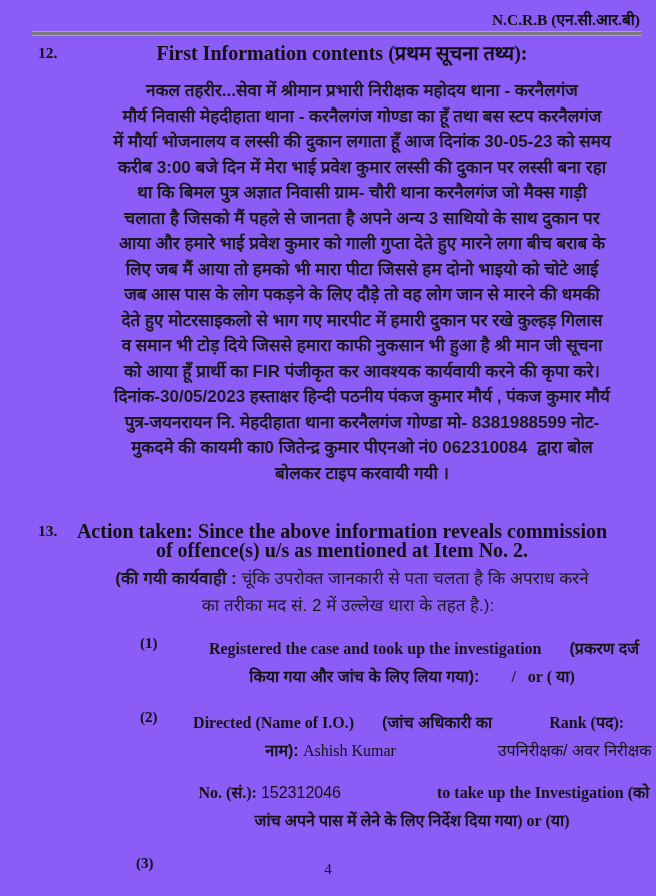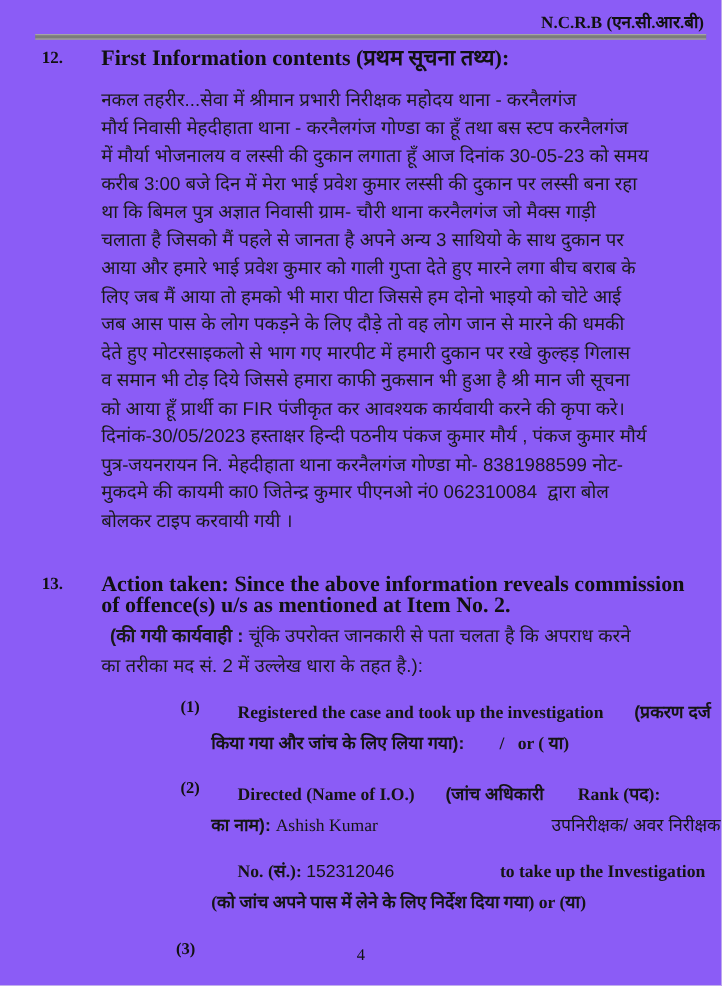--- a/index.html
+++ b/index.html
@@ -15,35 +15,35 @@
   .hdr{
     position:absolute;top:8px;right:16px;
     font-weight:bold;font-size:15.5px;
     font-family:"Liberation Serif", serif;
   }
   .rule{
     position:absolute;top:31px;left:32px;right:14px;
     height:3px;background:#7b7b7b;border-top:1px solid #a9a9a9;border-bottom:1px solid #a9a9a9;
   }
   .content{position:absolute;top:44px;left:0;right:0;}
-  .item{position:relative;padding-left:92px;}
+  .item{position:relative;padding-left:68px;text-align:center;}
   .item-num{
     position:absolute;left:38px;top:0;
     font-weight:bold;font-size:15.5px;
     font-family:"Liberation Serif", serif;
   }
   .item-heading{
     font-weight:bold;font-size:20px;line-height:19px;
     max-width:548px;
     font-family:"Liberation Serif", serif;
     white-space:pre-wrap;
   }
   .hi{font-family:"Liberation Sans","DejaVu Sans",sans-serif;}
   .para{margin-top:15px;font-size:17px;color:#1a1a1a;}
-  .para .line{line-height:25.5px;white-space:pre-wrap;}
+  .para .line{line-height:25.5px;white-space:pre-wrap;font-weight:bold;}
   .hi-sub{margin-top:5px;font-size:17px;line-height:27px;max-width:560px;white-space:pre-wrap;color:#1a1a1a;}
   .hi-sub .lead{font-weight:bold;padding-left:8px;}
   .sub{position:relative;padding-left:100px;margin-top:16px;}
   .sub-num{
     position:absolute;left:72px;top:0;
     font-weight:bold;font-size:15px;
     font-family:"Liberation Serif", serif;
   }
   .sub-body{font-size:16px;line-height:28px;max-width:528px;white-space:pre-wrap;color:#151515;}
   .b{font-weight:bold;margin-left:24px;}

